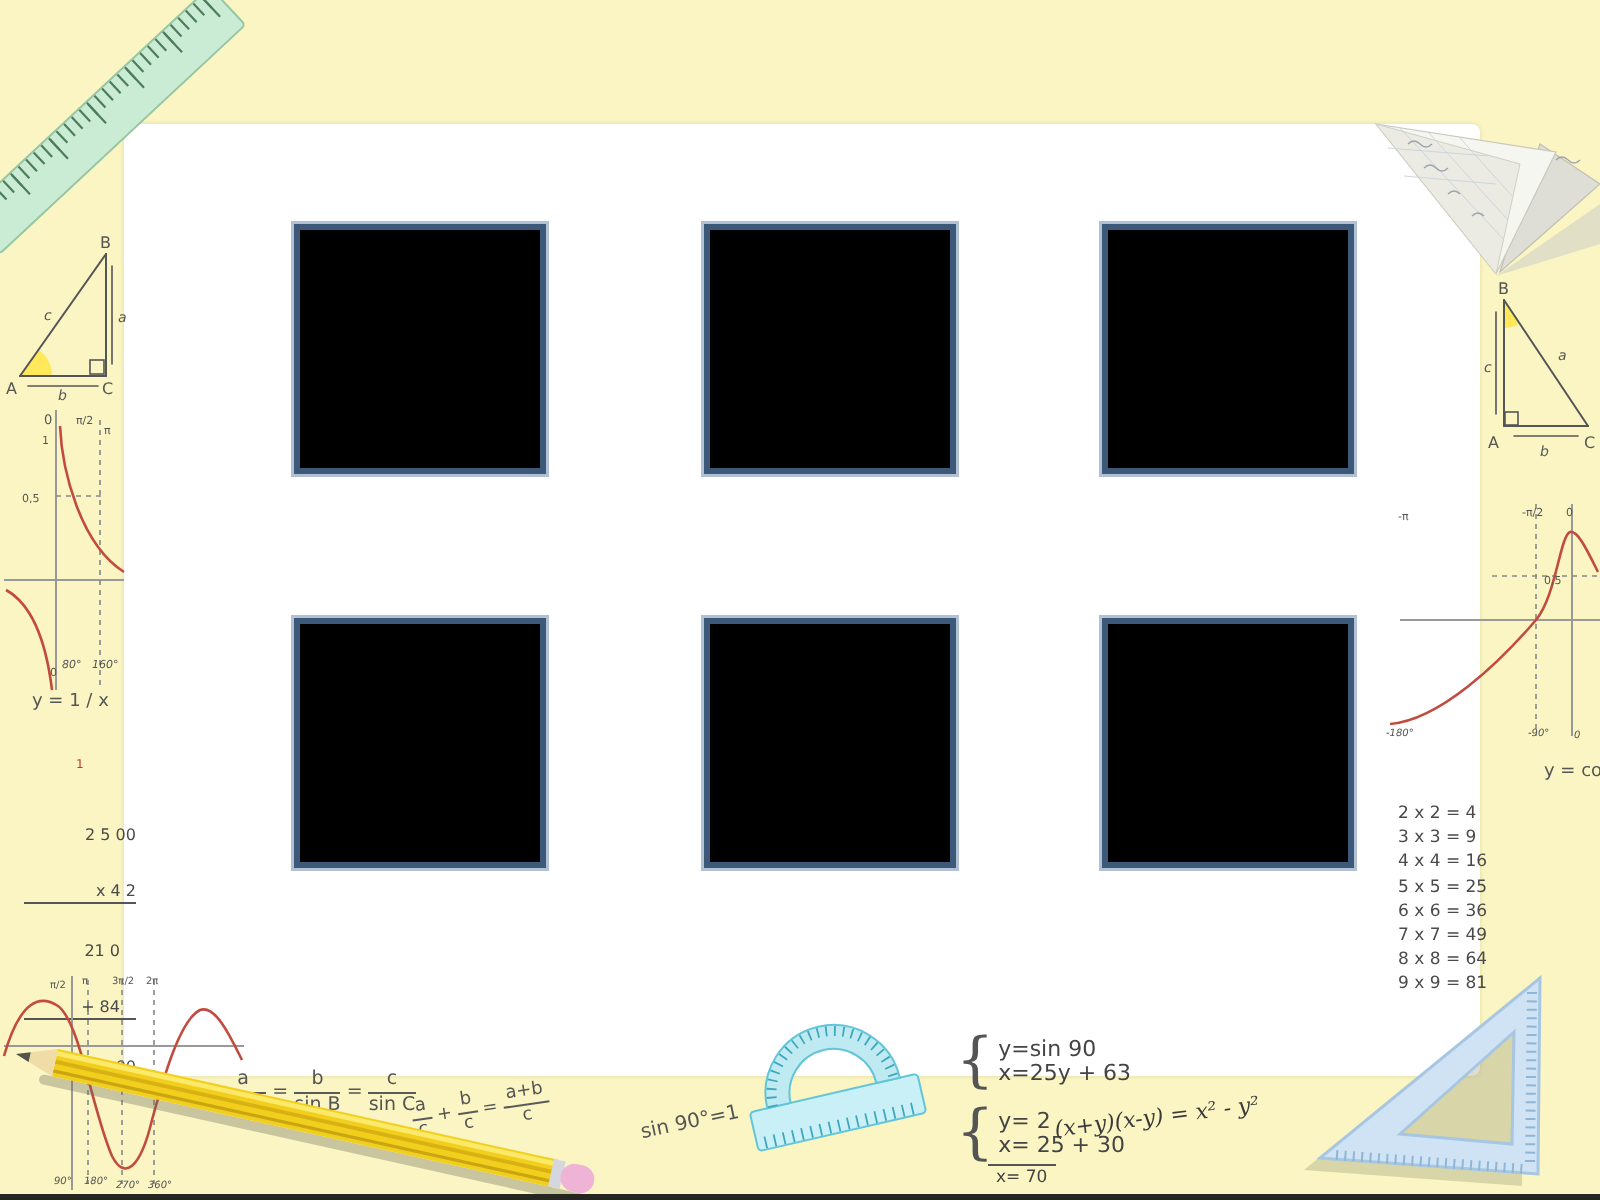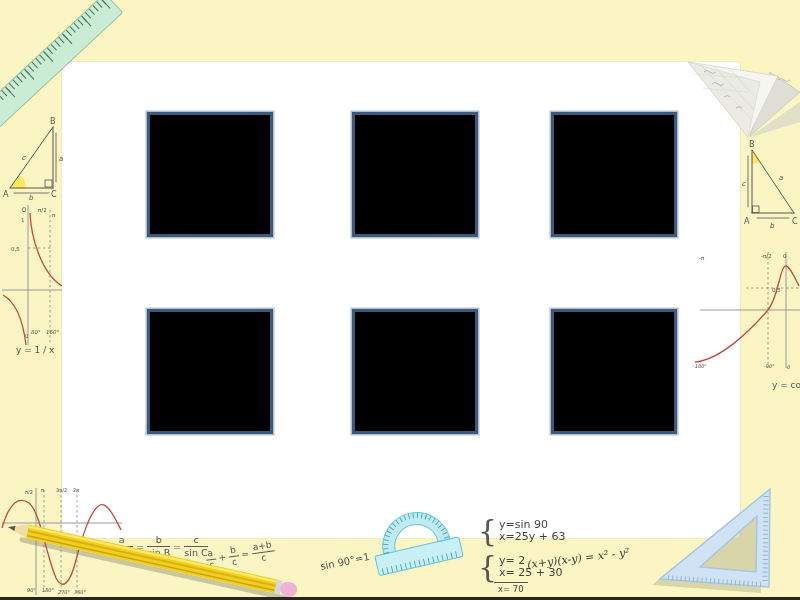--- a/index.html
+++ b/index.html
@@ -49,20 +49,28 @@
 
   <div class="panel"></div>
 
   <div class="ph ph1"></div>
   <div class="ph ph2"></div>
   <div class="ph ph3"></div>
   <div class="ph ph4"></div>
   <div class="ph ph5"></div>
   <div class="ph ph6"></div>
 
+  <div class="txt longmult">
+    <span class="carry">1</span>
+    <div> 2 5 00</div>
+    <div class="ul">x 4 2</div>
+    <div class="lm3">21 0</div>
+    <div class="ul lm4">+ 84</div>
+    <div>105 0 00</div>
+  </div>
 
   <div class="txt lawsines">
     <span class="frac"><span class="n">a</span><span class="d">sin A</span></span>
     <span>=</span>
     <span class="frac"><span class="n">b</span><span class="d">sin B</span></span>
     <span>=</span>
     <span class="frac"><span class="n">c</span><span class="d">sin C</span></span>
   </div>
 
   <div class="txt fracid">
@@ -87,20 +95,30 @@
     <span class="brace">{</span>
     <span class="lines">
       <div>y= 2</div>
       <div>x= 25 + 30</div>
     </span>
   </div>
   <div class="txt sysresult">x= 70</div>
 
   <div class="txt diffsq">(x+y)(x-y) = x² - y²</div>
 
+  <div class="txt multtable">
+    <div>2 x 2 = 4</div>
+    <div>3 x 3 = 9</div>
+    <div>4 x 4 = 16</div>
+    <div>5 x 5 = 25</div>
+    <div>6 x 6 = 36</div>
+    <div>7 x 7 = 49</div>
+    <div>8 x 8 = 64</div>
+    <div>9 x 9 = 81</div>
+  </div>
 
   <svg class="decor" width="800" height="600" viewBox="0 0 800 600">
 
     <g transform="translate(-18,108) rotate(-43)">
       <rect x="0" y="0" width="168" height="26" rx="2" fill="#CBECD4" stroke="#96C6A4" stroke-width="1"></rect>
       <line x1="5" y1="4.5" x2="164" y2="4.5" stroke="#4E7D5B" stroke-width="8" stroke-dasharray="1.1 4.1"></line>
       <line x1="5" y1="8" x2="164" y2="8" stroke="#4E7D5B" stroke-width="13" stroke-dasharray="1.1 24.9"></line>
     </g>
 
     <g stroke-linecap="round">

